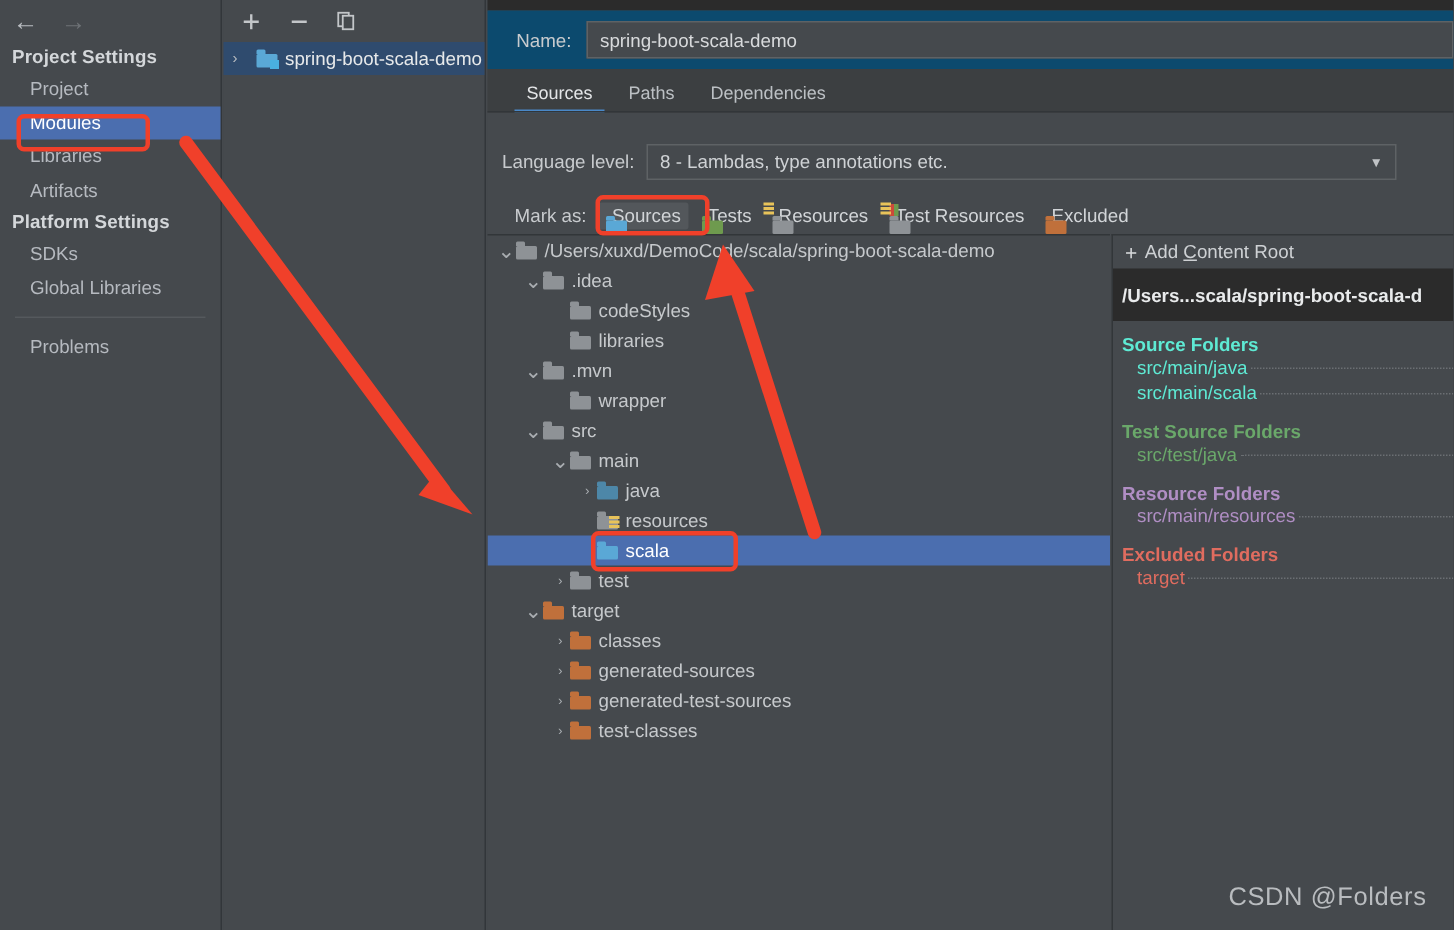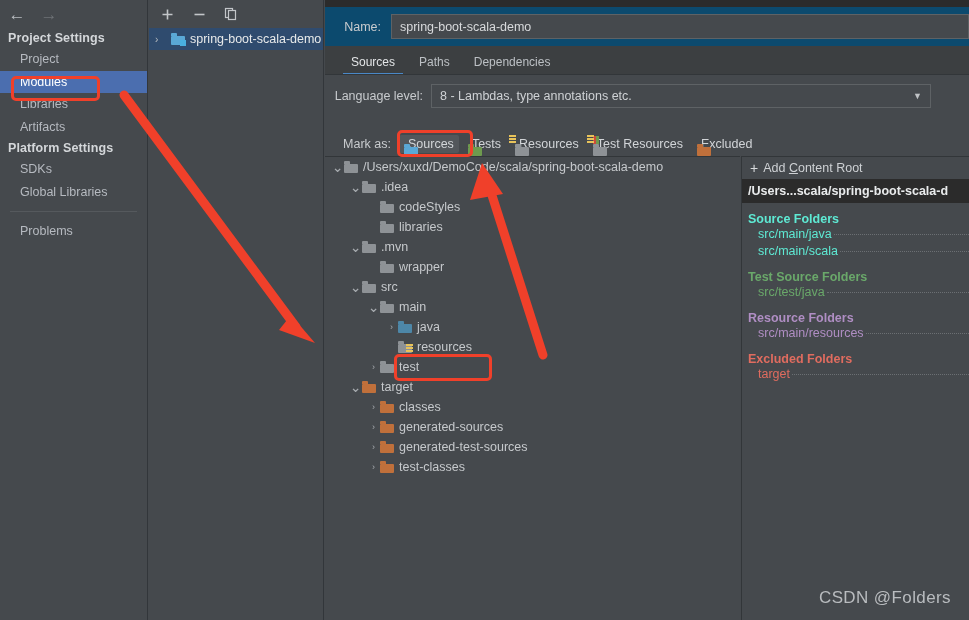--- a/index.html
+++ b/index.html
@@ -64,21 +64,21 @@
 
   #tabs { position: absolute; left: 0; top: 46px; width: 644px; height: 29px;
           background: #3c3f41; display: flex; align-items: flex-end; padding-left: 14px; }
   .tab { font-size: 12px; color: #bcc0c4; padding: 0 12px 6px 12px; position: relative; }
   .tab.active { color: #e3e5e7; }
   .tab.active::after {
     content:""; position:absolute; left:4px; right:4px; bottom:0; height:2px; background:#4a88c7;
   }
   #tabs-underline { position:absolute; left:0; top:74px; width:644px; height:1px; background:#323639; }
 
-  #lang-row { position: absolute; left: 0; top: 82px; width: 644px; height: 28px; display: flex; align-items: center; }
+  #lang-row { position: absolute; left: 0; top: 94px; width: 644px; height: 28px; display: flex; align-items: center; }
   #lang-label { font-size: 12.5px; color: #c8cbce; width: 106px; text-align: right; padding-right: 8px; }
   #lang-select {
     flex: 1; margin-right: 38px; height: 24px; background: #45494d; border: 1px solid #5e6265;
     color: #cfd2d5; font-size: 12.5px; display: flex; align-items: center; padding: 0 8px;
     justify-content: space-between;
   }
   #lang-select .arrow { color: #c0c3c6; font-size: 9px; }
 
   #markas-row { position: absolute; left: 0; top: 132px; width: 644px; height: 24px; display: flex; align-items: center; }
   #markas-label { font-size: 12.5px; color: #c8cbce; width: 74px; text-align: right; padding-right: 8px; }
@@ -119,21 +119,21 @@
     position: absolute; left: 416px; top: 156px; width: 228px; height: 464px;
     background: #45494d; border-top: 1px solid #323639; border-left: 1px solid #323639;
     overflow: hidden;
   }
   #add-content-root {
     height: 22px; display: flex; align-items: center; gap: 5px;
     font-size: 12.5px; color: #ced1d4; padding-left: 8px;
   }
   #add-content-root .plus { color: #d8dadc; font-size: 14px; line-height: 1; }
   #content-root-path {
-    height: 24px; background: #2b2b2b; color: #e9ebec; font-size: 12.5px; font-weight: bold;
+    height: 35px; background: #2b2b2b; color: #e9ebec; font-size: 12.5px; font-weight: bold;
     display: flex; align-items: center; padding-left: 6px; white-space: nowrap; overflow: hidden;
   }
   .det-group { margin-top: 9px; padding-left: 6px; }
   .det-head { font-size: 12.5px; font-weight: bold; margin-bottom: 1px; }
   .det-item { font-size: 12.5px; padding-left: 10px; height: 17px; display: flex; align-items: baseline; }
   .det-item .txt { white-space: nowrap; }
   .det-item .dots { flex: 1; border-bottom: 1px dotted #6b6f73; margin-left: 2px; position: relative; top: -3px; }
   .c-src   { color: #5eead4; }
   .c-test  { color: #6aa86a; }
   .c-res   { color: #b08ec4; }
@@ -384,20 +384,31 @@
               <span class="body"></span>
               <span class="lines">
                 <i></i>
                 <i></i>
                 <i></i>
               </span>
             </span>
           </span>
           <span class="tlabel">resources</span>
         </div>
+        <div class="trow sel">
+          <span style="flex: 0 0 60px;"></span>
+          <span class="tchev none"></span>
+          <span style="display: inline-flex;">
+            <span class="fico blue">
+              <span class="tab-t"></span>
+              <span class="body"></span>
+            </span>
+          </span>
+          <span class="tlabel">scala</span>
+        </div>
         <div class="trow">
           <span style="flex: 0 0 42px;"></span>
           <span class="tchev">›</span>
           <span style="display: inline-flex;">
             <span class="fico gray">
               <span class="tab-t"></span>
               <span class="body"></span>
             </span>
           </span>
           <span class="tlabel">test</span>

